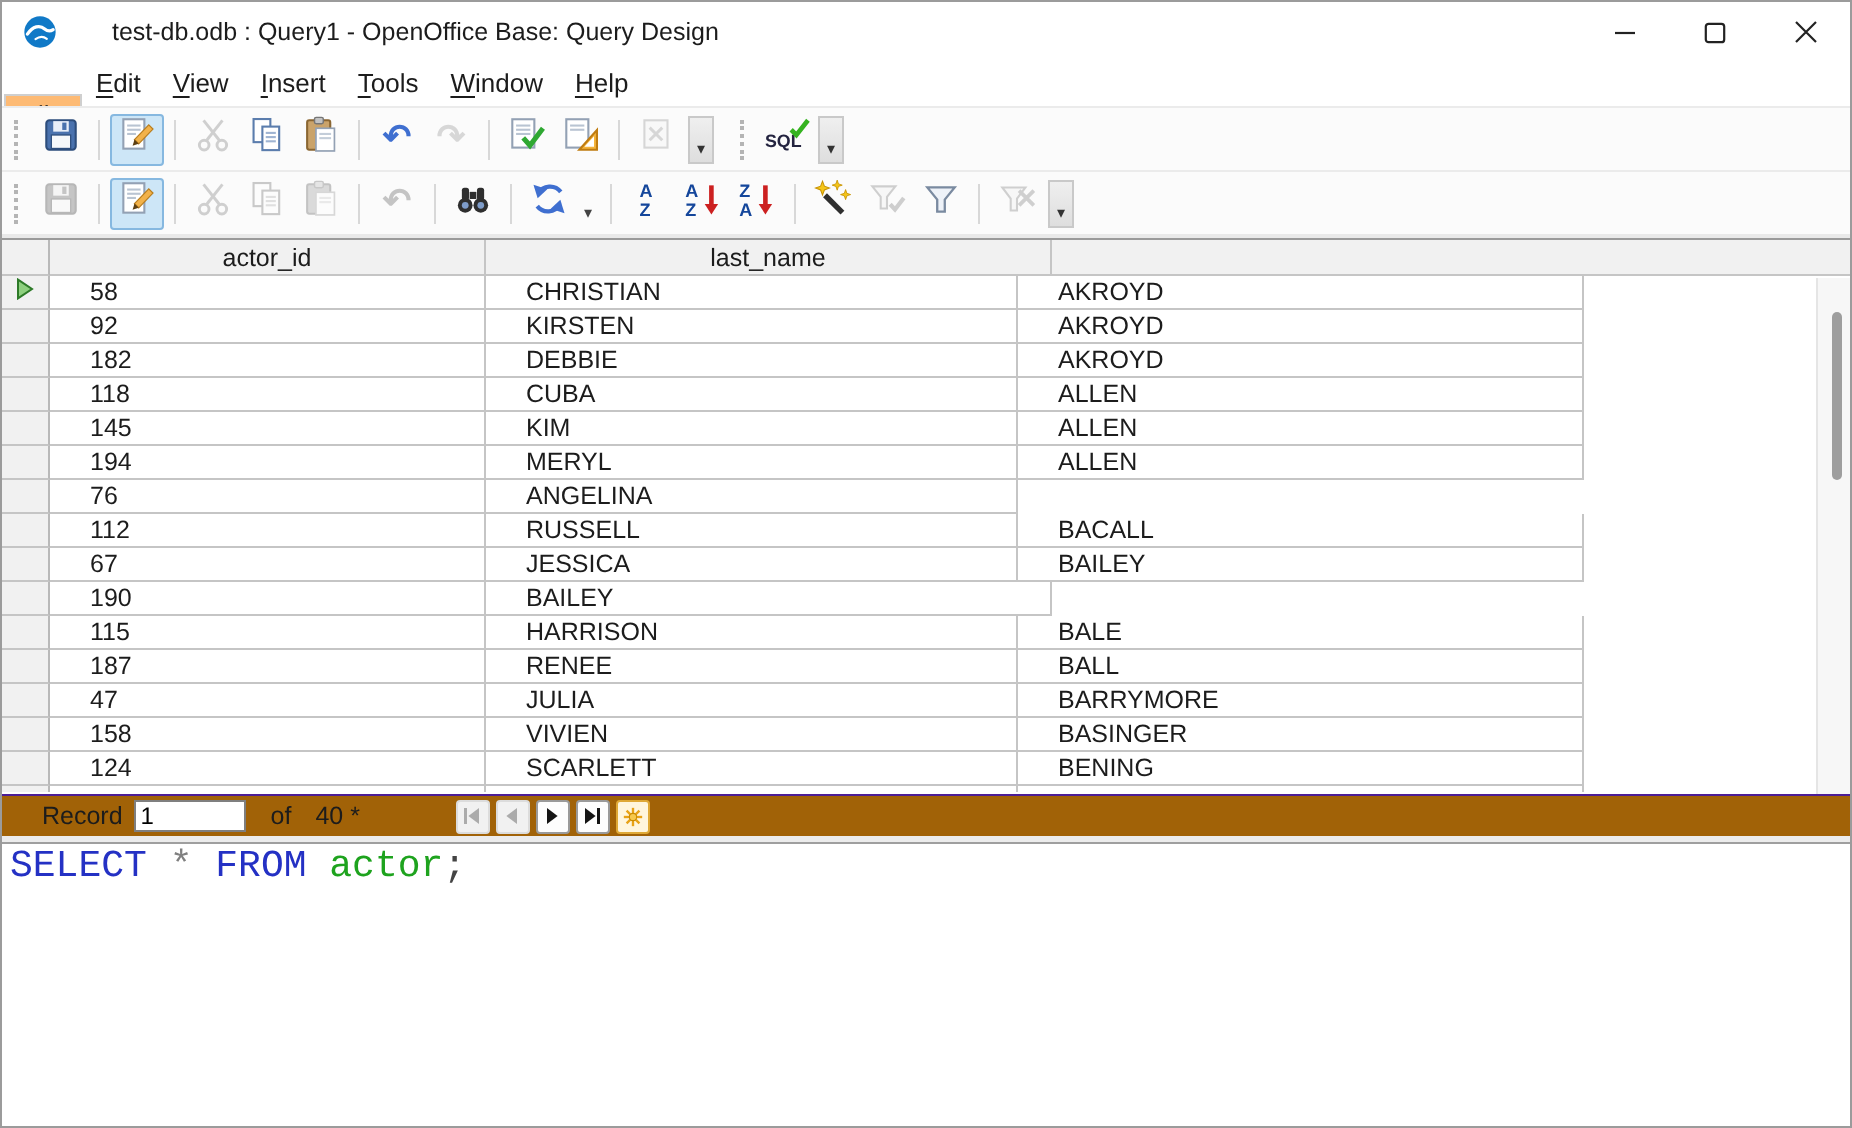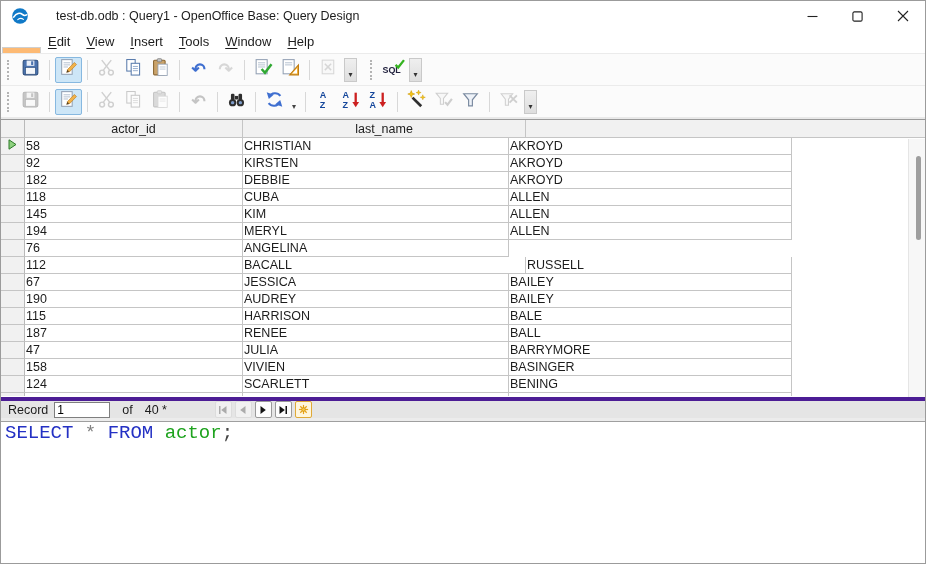--- a/index.html
+++ b/index.html
@@ -35,30 +35,30 @@
   
   .table-area{flex:0 0 280px;height:280px;position:relative;background:#fff;}
   .pre-band{height:3px;background:#e9e9e9;border-bottom:1px solid #9a9a9a;}
   .grid-header{display:flex;height:18px;background:#f1f1f1;font-size:12.5px;}
   .hcell{border-right:1px solid #c5c5c5;border-bottom:1px solid #c5c5c5;display:flex;align-items:center;justify-content:center;background:#f1f1f1;height:18px;}
   .hcell.corner{border-right:1px solid #b9b9b9;}
   .hcell.fill{flex:1;border-right:none;}
   .grid-body{height:258px;overflow:hidden;background:#fff;}
   .grow{display:flex;height:17px;font-size:12.5px;}
   .gsel{background:#f1f1f1;border-right:1px solid #b9b9b9;border-bottom:1px solid #c5c5c5;display:flex;align-items:center;justify-content:center;}
-  .gcell{border-right:1px solid #c5c5c5;border-bottom:1px solid #c5c5c5;padding:0 0 0 1px;display:flex;align-items:center;white-space:nowrap;overflow:hidden;background:#fff;}
+  .gcell{border-right:1px solid #c5c5c5;border-bottom:1px solid #c5c5c5;padding:0 0 0 20px;display:flex;align-items:center;white-space:nowrap;overflow:hidden;background:#fff;}
   .gfill{flex:1;background:#fff;}
   .w-sel{width:24px;flex:0 0 24px;}
   .w-c0{width:218px;flex:0 0 218px;}
   .w-c1{width:266px;flex:0 0 266px;}
   .w-c2{width:283px;flex:0 0 283px;}
   .v-scrollbar{position:absolute;top:22px;right:0;width:17px;height:258px;background:#f7f7f7;border-left:1px solid #e5e5e5;}
   .v-thumb{position:absolute;left:7px;top:17px;width:5px;height:84px;background:#9e9e9e;border-radius:2.5px;}
   
-  .record-bar{height:21px;flex:0 0 21px;background:#e5e5e5;border-top:4px solid #4c1d95;display:flex;align-items:center;font-size:12.5px;padding-left:7px;}
+  .record-bar{height:21px;flex:0 0 21px;background:#a16207;border-top:1px solid #4c1d95;display:flex;align-items:center;font-size:12.5px;padding-left:20px;}
   .rec-input{width:56px;height:16px;border:1px solid #7f7f7f;background:#fff;font:12px "Liberation Sans",sans-serif;padding:0 2px;margin-left:6px;}
   .rec-of{margin-left:12px;}
   .rec-total{margin-left:12px;width:46px;}
   .rec-nav{display:flex;margin-left:24px;gap:3px;align-items:center;}
   .nav-btn{width:17px;height:17px;display:flex;align-items:center;justify-content:center;border-radius:2px;}
   .nav-btn.disabled{color:#ababab;border:1px solid #dcdcdc;background:#f1f1f1;}
   .nav-btn.enabled{color:#141414;border:1px solid #9a9a9a;background:#fdfdfd;}
   .nav-btn.newrec{border:1px solid #dfa937;background:#fff6dd;color:#e8a317;font-size:11px;}
   
   .splitter{height:4px;flex:0 0 4px;background:#ececec;border-bottom:1px solid #9f9f9f;}
@@ -383,35 +383,34 @@
         </div>
         <div class="grow">
           <div class="gsel w-sel"></div>
           <div class="gcell w-c0">76</div>
           <div class="gcell w-c1">ANGELINA</div>
           <div class="gfill"></div>
         </div>
         <div class="grow">
           <div class="gsel w-sel"></div>
           <div class="gcell w-c0">112</div>
+          <div class="gcell w-c1">RUSSELL</div>
           <div class="gcell w-c2">BACALL</div>
-          <div class="gcell w-c1">RUSSELL</div>
           <div class="gfill"></div>
         </div>
         <div class="grow">
           <div class="gsel w-sel"></div>
           <div class="gcell w-c0">67</div>
           <div class="gcell w-c1">JESSICA</div>
           <div class="gcell w-c2">BAILEY</div>
           <div class="gfill"></div>
         </div>
         <div class="grow">
           <div class="gsel w-sel"></div>
           <div class="gcell w-c0">190</div>
-          <div class="gcell w-c1">AUDREY</div>
           <div class="gcell w-c2">BAILEY</div>
           <div class="gfill"></div>
         </div>
         <div class="grow">
           <div class="gsel w-sel"></div>
           <div class="gcell w-c0">115</div>
           <div class="gcell w-c1">HARRISON</div>
           <div class="gcell w-c2">BALE</div>
           <div class="gfill"></div>
         </div>

